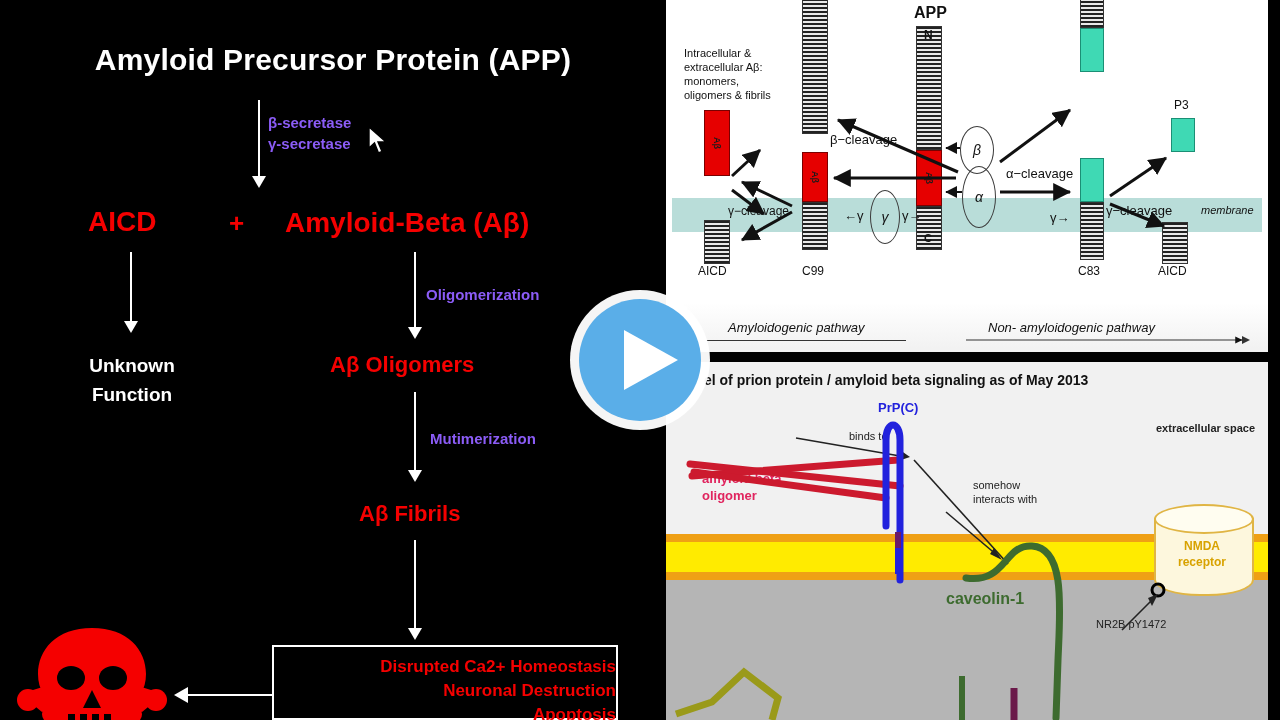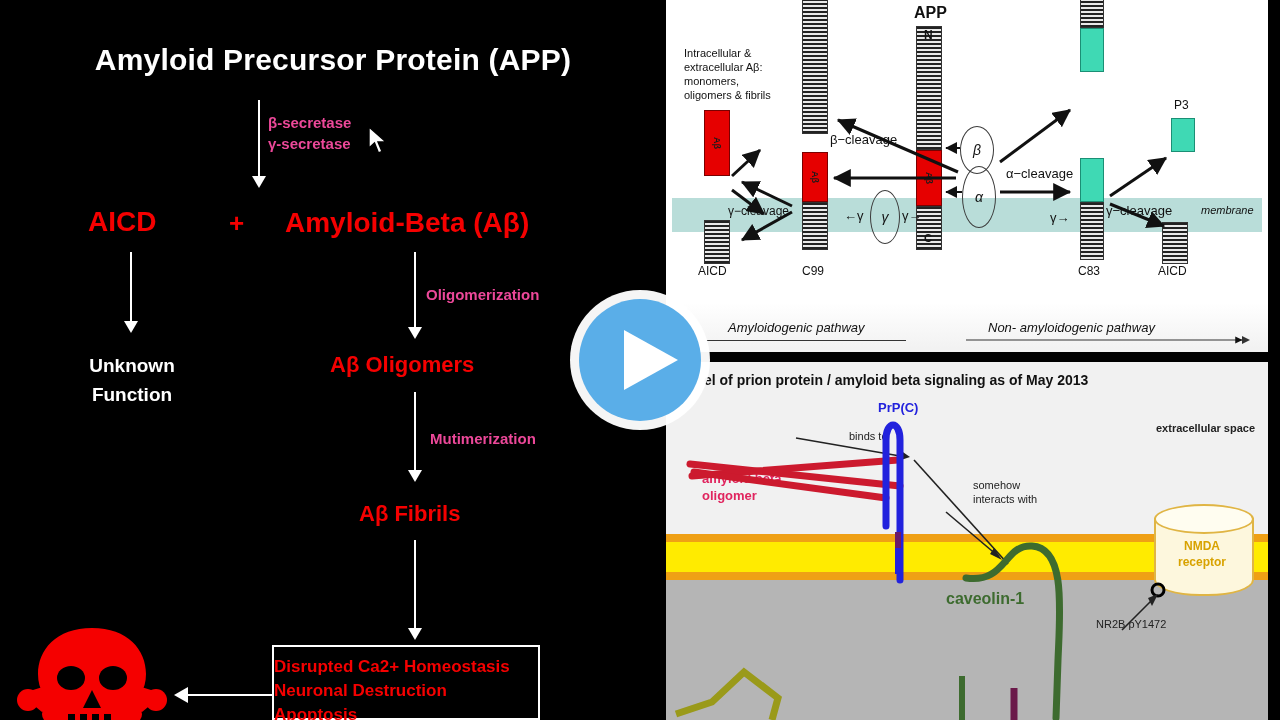--- a/index.html
+++ b/index.html
@@ -4,21 +4,21 @@
 <style>
   html,body{margin:0;padding:0;background:#000;}
   body{width:1280px;height:720px;overflow:hidden;font-family:"Liberation Sans",sans-serif;}
   #stage{position:relative;width:1280px;height:720px;background:#000;overflow:hidden;}
 
   
   #left-slide{position:absolute;left:0;top:0;width:666px;height:720px;background:#000;}
   .l-title{position:absolute;left:0;top:43px;width:666px;text-align:center;color:#fff;
            font-size:30px;font-weight:bold;letter-spacing:.2px;}
   .red-txt{color:#f50000;font-weight:bold;}
-  .blue-txt{color:#ec4899;font-weight:bold;}
+  .blue-txt{color:#8b5cf6;font-weight:bold;}
   .white-txt{color:#fff;font-weight:bold;}
 
   .aicd-lbl{position:absolute;left:88px;top:206px;font-size:28px;}
   .plus-lbl{position:absolute;left:229px;top:208px;font-size:26px;}
   .abeta-lbl{position:absolute;left:285px;top:207px;font-size:28px;}
 
   .sec-lbl{position:absolute;left:268px;top:112px;font-size:15px;line-height:21px;}
 
   .olig-lbl{position:absolute;left:426px;top:286px;font-size:15px;text-align:center;}
   .multi-lbl{position:absolute;left:430px;top:430px;font-size:15px;}
@@ -28,22 +28,22 @@
   .unk-fn{position:absolute;left:72px;top:351px;font-size:19px;line-height:29px;text-align:center;width:120px;}
 
   
   .arr{position:absolute;background:#fff;}
   .arr-v{width:2px;}
   .arr-h{height:2px;}
   .arrhead-d{position:absolute;width:0;height:0;border-left:7px solid transparent;border-right:7px solid transparent;border-top:12px solid #fff;}
   .arrhead-l{position:absolute;width:0;height:0;border-top:8px solid transparent;border-bottom:8px solid transparent;border-right:14px solid #fff;}
 
   
-  .bad-box{position:absolute;left:272px;top:645px;width:268px;height:75px;border:2px solid #fff;
-           box-sizing:border-box;background:#000;text-align:left;padding-top:8px;}
+  .bad-box{position:absolute;left:272px;top:645px;width:346px;height:75px;border:2px solid #fff;
+           box-sizing:border-box;background:#000;text-align:right;padding-top:8px;}
   .bad-box div{color:#f50000;font-weight:bold;font-size:17px;line-height:24px;}
 
   
   .skull-wrap{position:absolute;left:12px;top:628px;width:160px;height:92px;}
 
   
   .cursor{position:absolute;left:368px;top:126px;width:22px;height:30px;}
 
   
   #right-col{position:absolute;left:666px;top:0;width:614px;height:720px;background:#000;}

